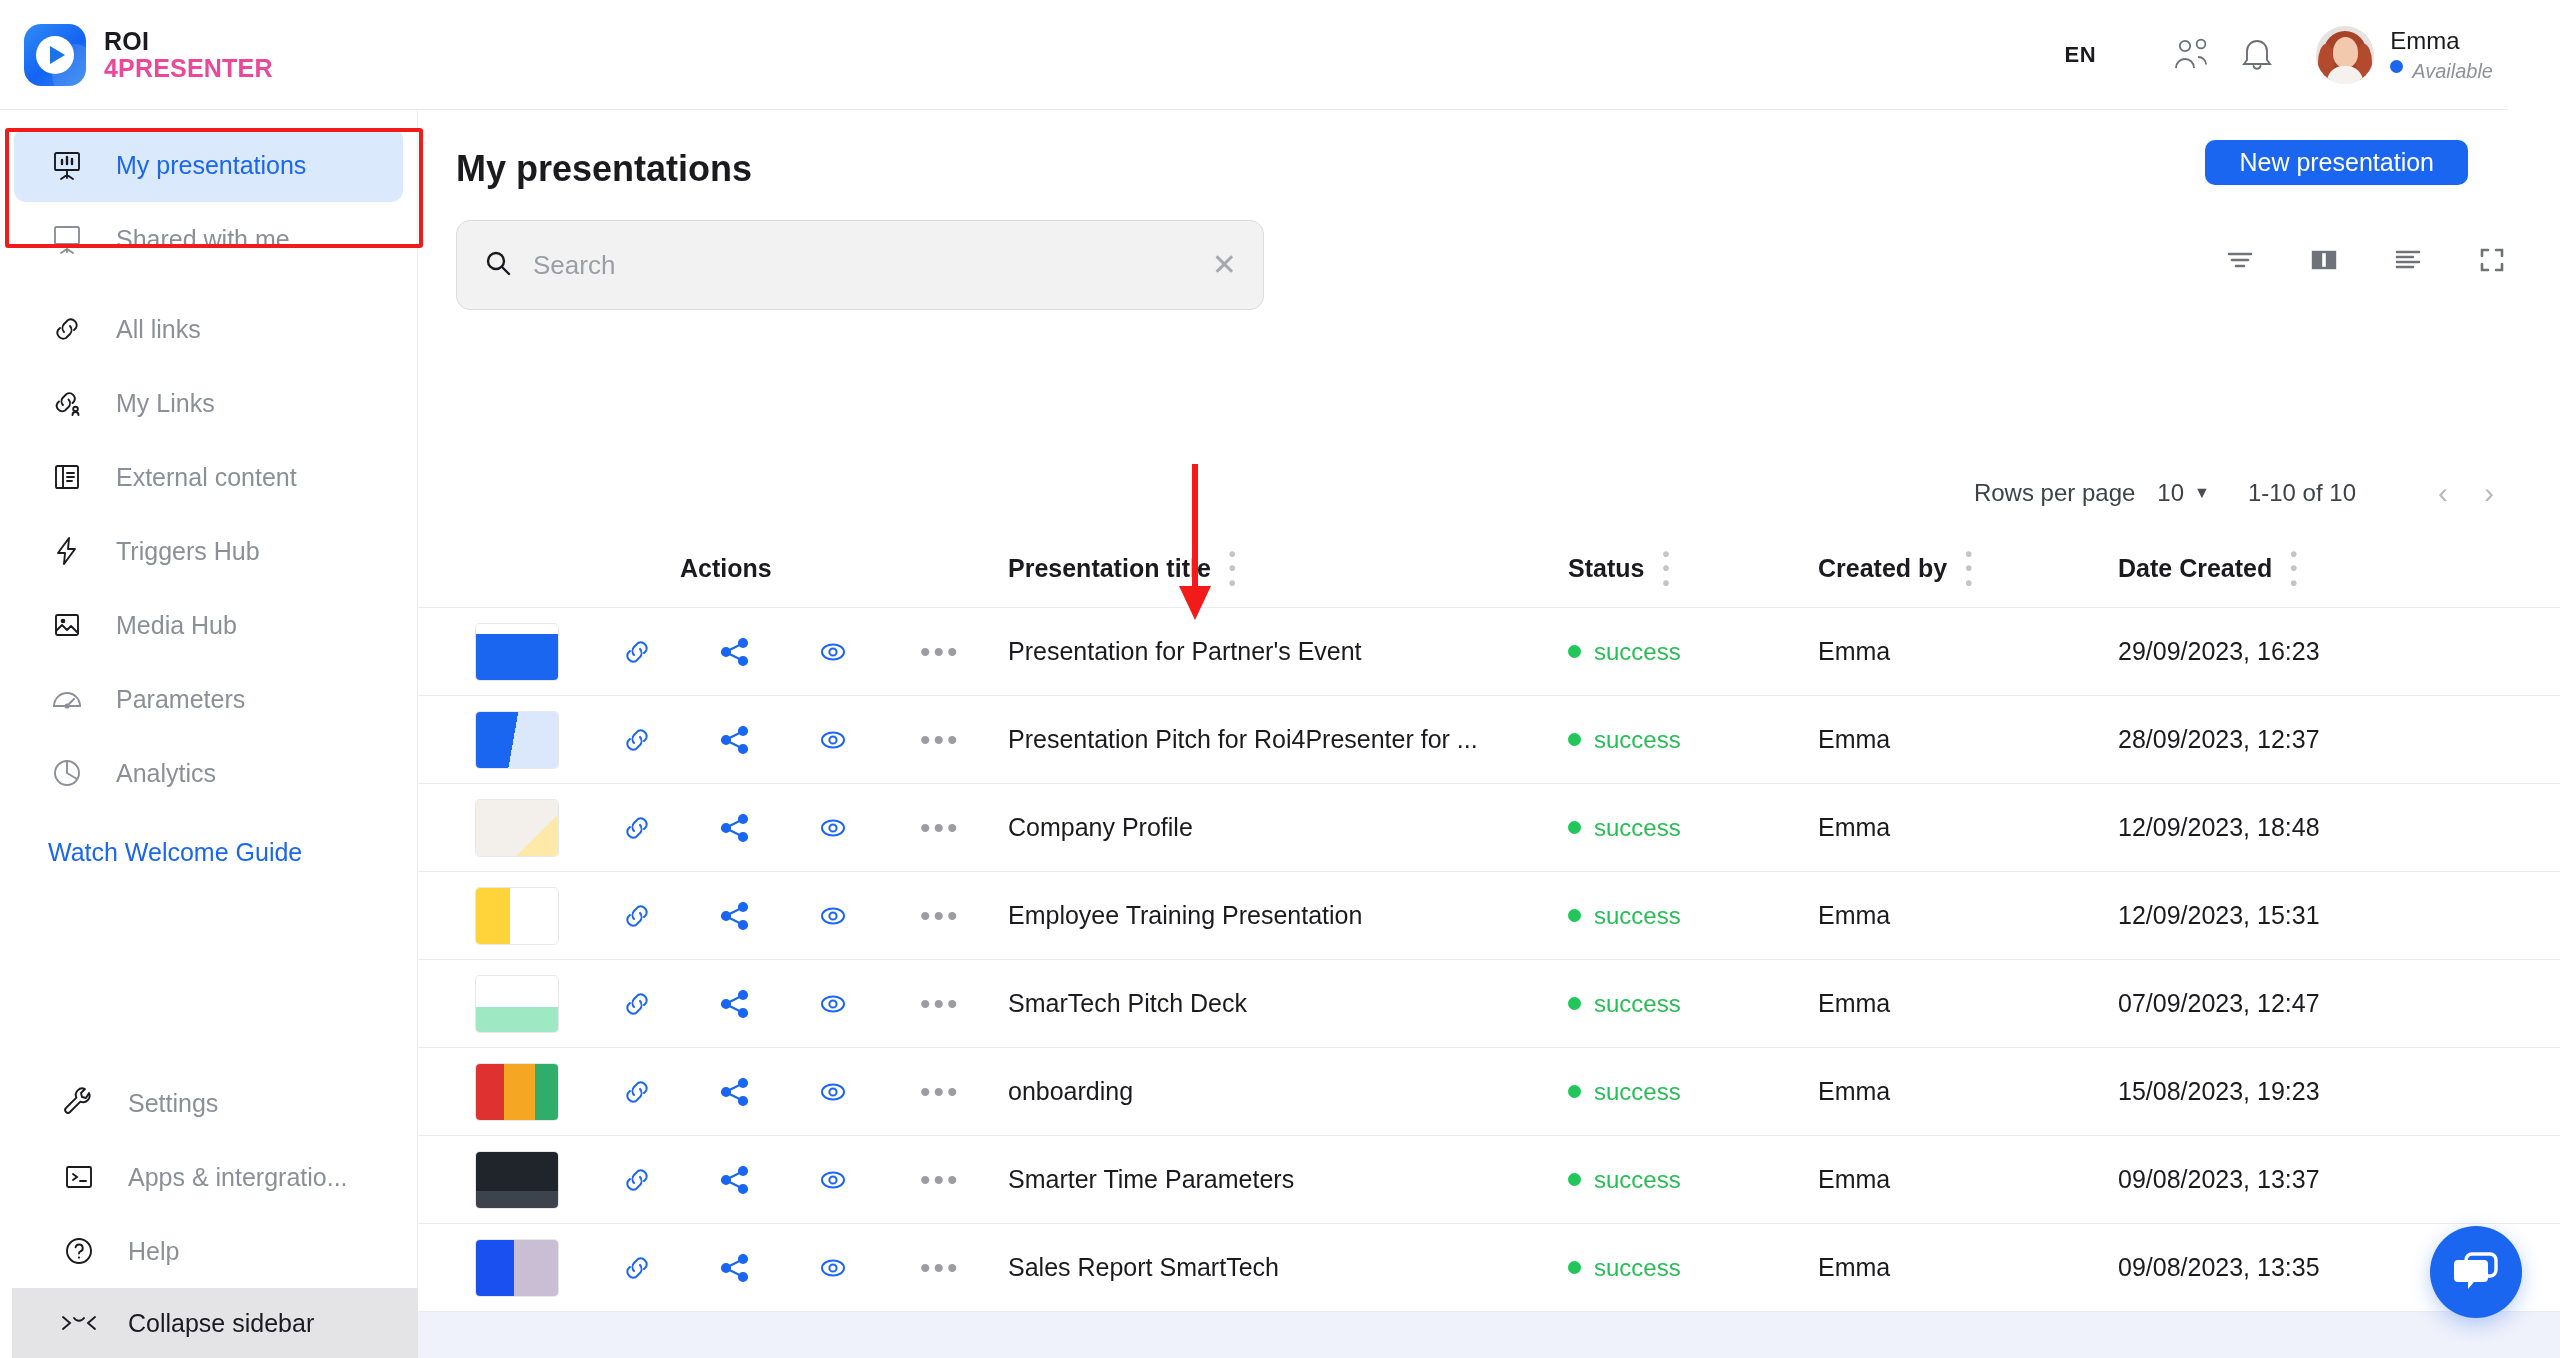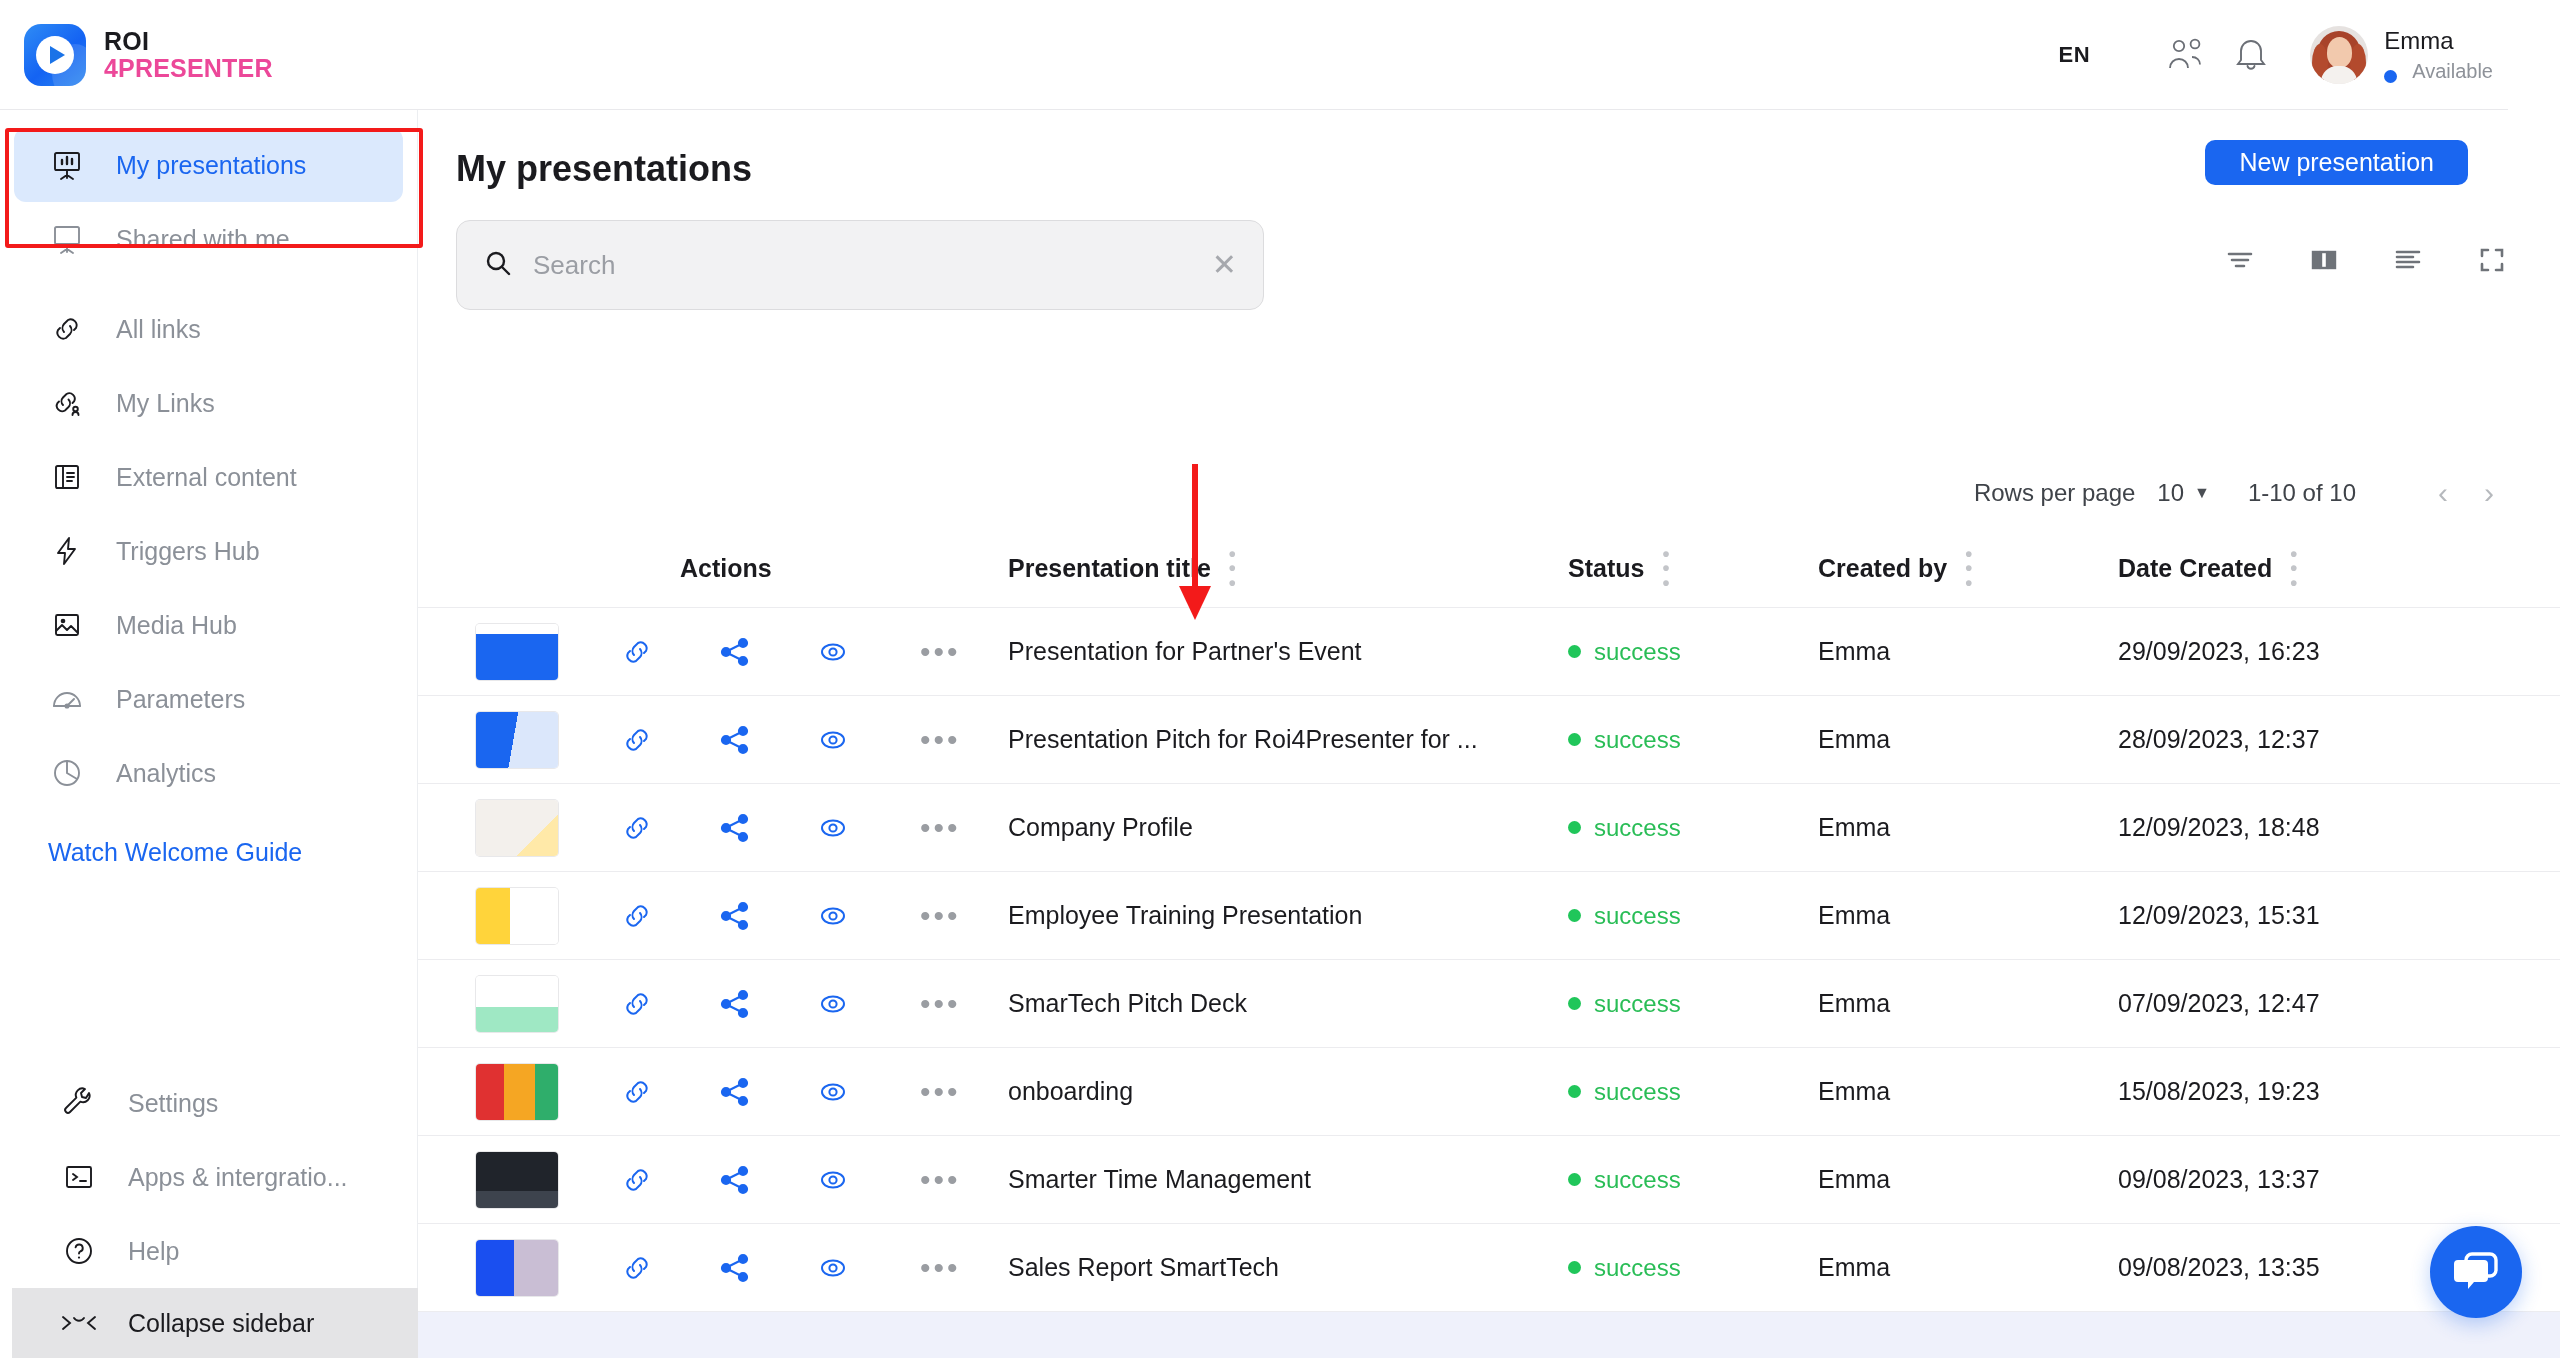--- a/index.html
+++ b/index.html
@@ -57,21 +57,21 @@
     border-radius:50% 50% 45% 45%; background:#a8432a; }
   .av-hair2{ position:absolute; left:2px; top:18px; width:16px; height:38px;
     border-radius:50%; background:#b34a2d; }
   .av-hair3{ position:absolute; right:2px; top:18px; width:16px; height:38px;
     border-radius:50%; background:#b34a2d; }
   .av-face{ position:absolute; left:17px; top:11px; width:25px;height:31px;
     border-radius:50% 50% 46% 46%; background:#f2c9ad; }
   .av-body{ position:absolute; left:11px; bottom:0; width:36px;height:18px;
     border-radius:16px 16px 0 0; background:#f4f1ee; }
   .uname{ font-size:24px; color:#1b1b1f; line-height:1.25; }
-  .ustat{ display:flex; align-items:flex-end; gap:15px; margin-top:4px; }
+  .ustat{ display:flex; align-items:flex-start; gap:9px; margin-top:4px;font-style:italic; }
   .udot{ width:13px;height:13px;border-radius:50%; background:#1a66f0; }
   .ustat span{ font-size:20px; color:#8e9299; }
 
   
   .sidebar{
     position:absolute; top:110px; left:0; width:418px; height:1248px;
     background:#fff; border-right:1px solid #eceef1;
   }
   .nav-item{
     display:flex; align-items:center; gap:30px;
@@ -731,21 +731,21 @@
               <span class="act-ico">
                 <svg width="36" height="34" viewBox="0 0 36 34" fill="none" stroke="#1a66f0" stroke-width="2">
                   <ellipse cx="18" cy="17" rx="11" ry="7.5"></ellipse>
                   <circle cx="18" cy="17" r="3.6"></circle>
                 </svg>
               </span>
             </div>
             <div class="c-dots">
               <span class="dots">•••</span>
             </div>
-            <div class="c-title td">Smarter Time Management</div>
+            <div class="c-title td">Smarter Time Parameters</div>
             <div class="c-status">
               <span class="status">
                 <i class="sdot" style="display:inline-block"></i>
                 <span>success</span>
               </span>
             </div>
             <div class="c-owner td">Emma</div>
             <div class="c-date td">09/08/2023, 13:37</div>
           </div>
           <div class="trow">

